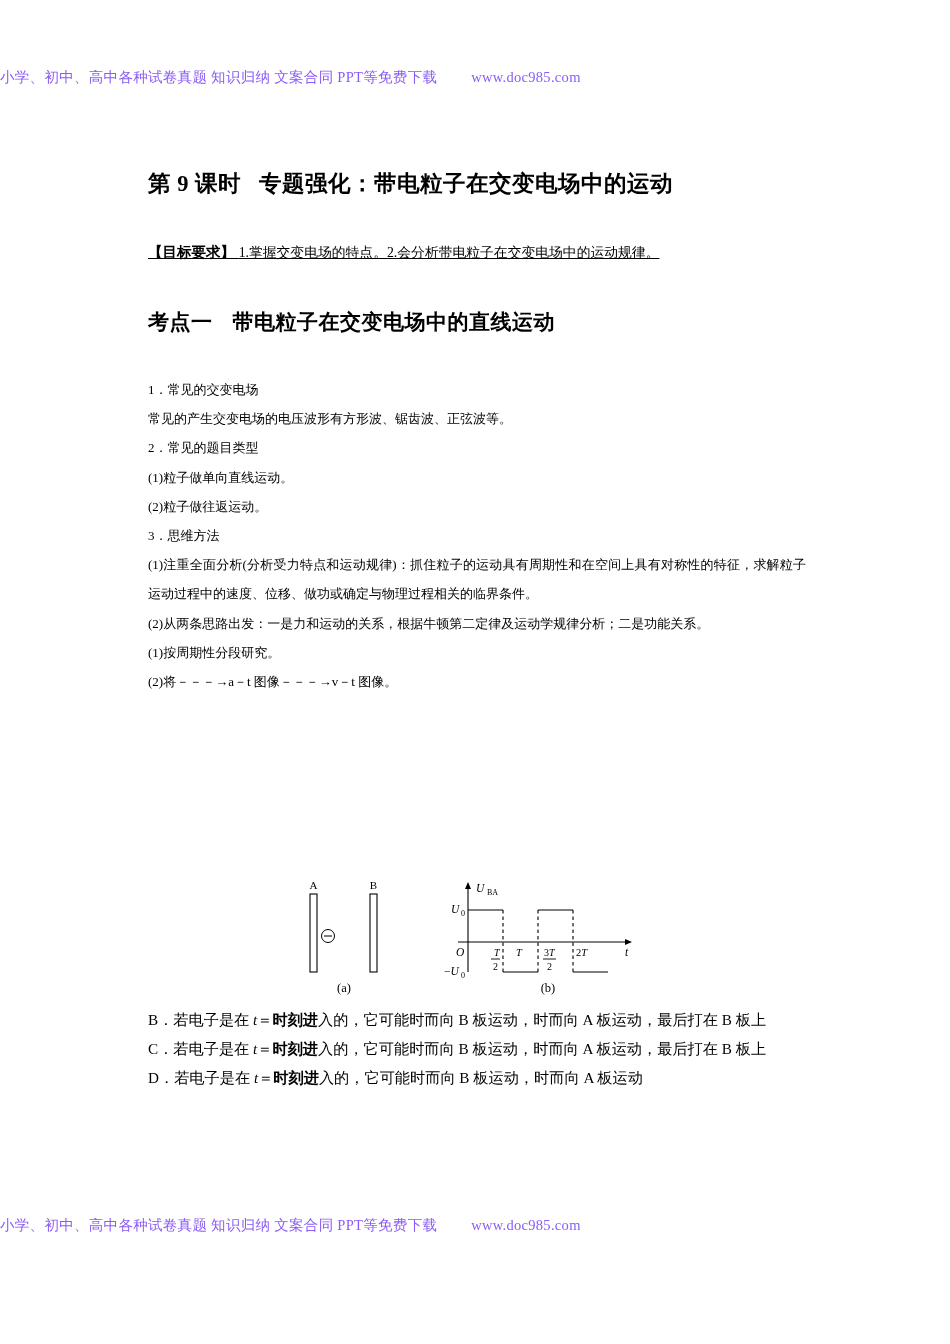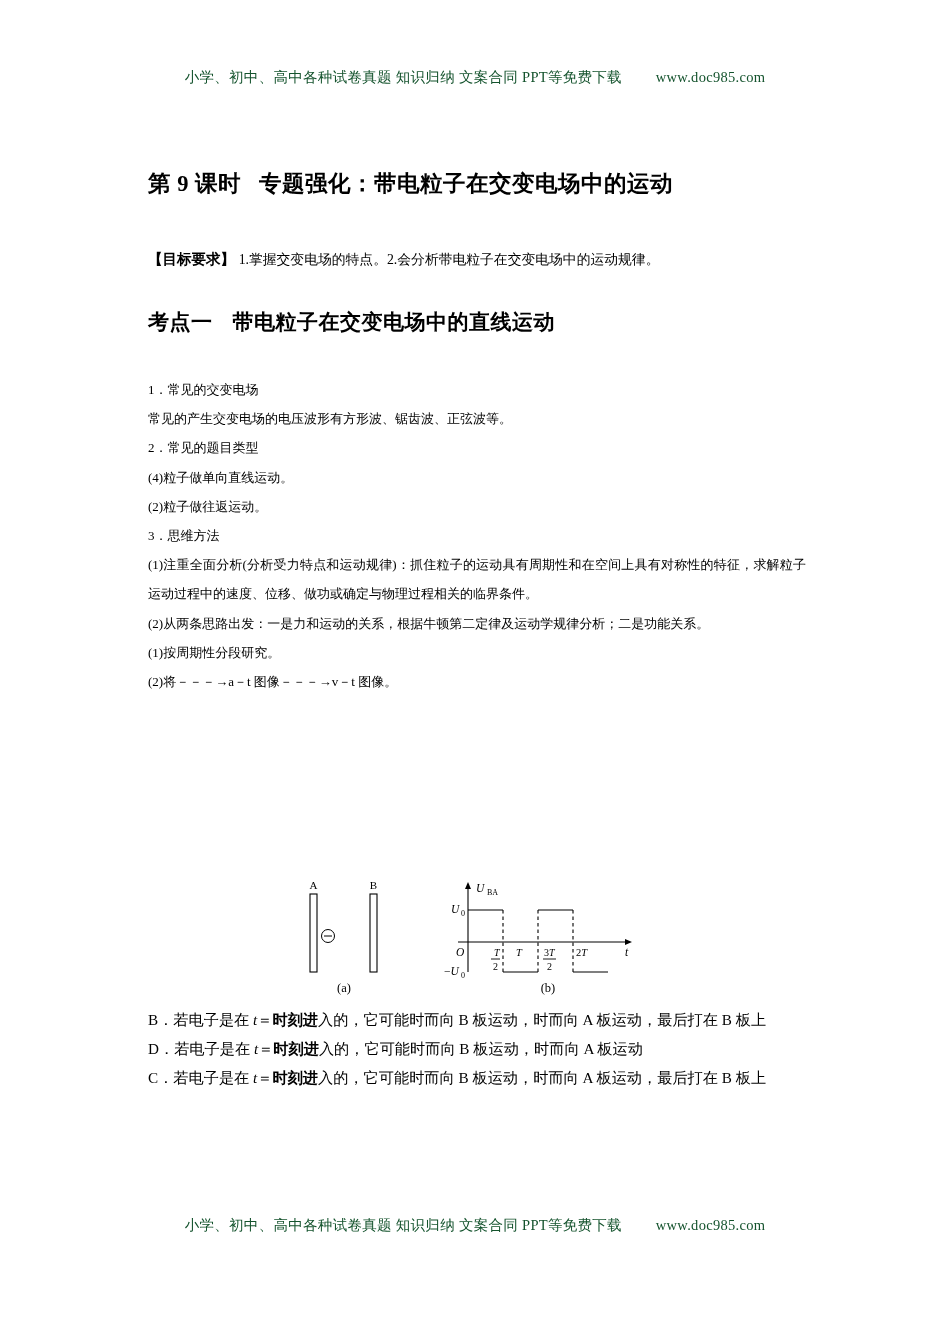--- a/index.html
+++ b/index.html
@@ -19,23 +19,22 @@
     position: relative;
     width: 950px;
     height: 1344px;
     box-sizing: border-box;
     padding: 0 148px;
   }
   .watermark {
     position: absolute;
     left: 0;
     width: 950px;
-    text-align: center;
     font-size: 14.5px;
-    color: #14532d;
+    color: #8b5cf6;
     letter-spacing: 0.3px;
     font-family: "Liberation Serif", serif;
   }
   .watermark.top { top: 68px; }
   .watermark.bottom { top: 1216px; }
   .wm-gap { display: inline-block; width: 26px; }
 
   h1.title {
     position: absolute;
     left: 148px;
@@ -47,21 +46,22 @@
     font-family: "Liberation Serif", serif;
   }
   .title .lesson-gap { display: inline-block; width: 18px; }
 
   .goal {
     position: absolute;
     left: 148px;
     top: 243px;
     width: 660px;
     font-size: 14.5px;
-    line-height: 32px;
+    line-height: 18px;
+    text-decoration: underline;
   }
   .goal b { font-weight: bold; }
   .goal .goal-text { font-size: 13.8px; }
 
   h2.section {
     position: absolute;
     left: 148px;
     top: 308px;
     margin: 0;
     font-size: 21px;
@@ -137,21 +137,21 @@
   </div>
 
   <h2 class="section">
     <span>考点一</span><span class="sec-gap"></span><span>带电粒子在交变电场中的直线运动</span>
   </h2>
 
   <div class="body-block">
     <p>1．常见的交变电场</p>
     <p>常见的产生交变电场的电压波形有方形波、锯齿波、正弦波等。</p>
     <p>2．常见的题目类型</p>
-    <p>(4)粒子做单向直线运动。</p>
+    <p>(1)粒子做单向直线运动。</p>
     <p>(2)粒子做往返运动。</p>
     <p>3．思维方法</p>
     <p>(1)注重全面分析(分析受力特点和运动规律)：抓住粒子的运动具有周期性和在空间上具有对称性的特征，求解粒子运动过程中的速度、位移、做功或确定与物理过程相关的临界条件。</p>
     <p>(2)从两条思路出发：一是力和运动的关系，根据牛顿第二定律及运动学规律分析；二是功能关系。</p>
     <p>(1)按周期性分段研究。</p>
     <p>(2)将－－－→a－t 图像－－－→v－t 图像。</p>
   </div>
 
 
   <div class="figure-wrap">
@@ -203,24 +203,24 @@
         <text x="400" y="112" font-size="12.5" text-anchor="middle" font-family="'Liberation Serif',serif">(b)</text>
       </g>
     </svg>
   </div>
 
   <div class="options">
     <p>
       <span>B．</span><span>若电子是在 </span><span class="ital">t</span><span>＝</span><span class="bold-cn">时刻进</span><span>入的，它可能时而向 B 板运动，时而向 A 板运动，最后打在 B 板上</span>
     </p>
     <p>
-      <span>D．</span><span>若电子是在 </span><span class="ital">t</span><span>＝</span><span class="bold-cn">时刻进</span><span>入的，它可能时而向 B 板运动，时而向 A 板运动</span>
+      <span>C．</span><span>若电子是在 </span><span class="ital">t</span><span>＝</span><span class="bold-cn">时刻进</span><span>入的，它可能时而向 B 板运动，时而向 A 板运动，最后打在 B 板上</span>
     </p>
     <p>
-      <span>C．</span><span>若电子是在 </span><span class="ital">t</span><span>＝</span><span class="bold-cn">时刻进</span><span>入的，它可能时而向 B 板运动，时而向 A 板运动，最后打在 B 板上</span>
+      <span>D．</span><span>若电子是在 </span><span class="ital">t</span><span>＝</span><span class="bold-cn">时刻进</span><span>入的，它可能时而向 B 板运动，时而向 A 板运动</span>
     </p>
   </div>
 
   <div class="watermark bottom">
     <span>小学、初中、高中各种试卷真题  知识归纳  文案合同  PPT等免费下载</span>
     <span class="wm-gap"></span>
     <span>www.doc985.com</span>
   </div>
 
 </div>

